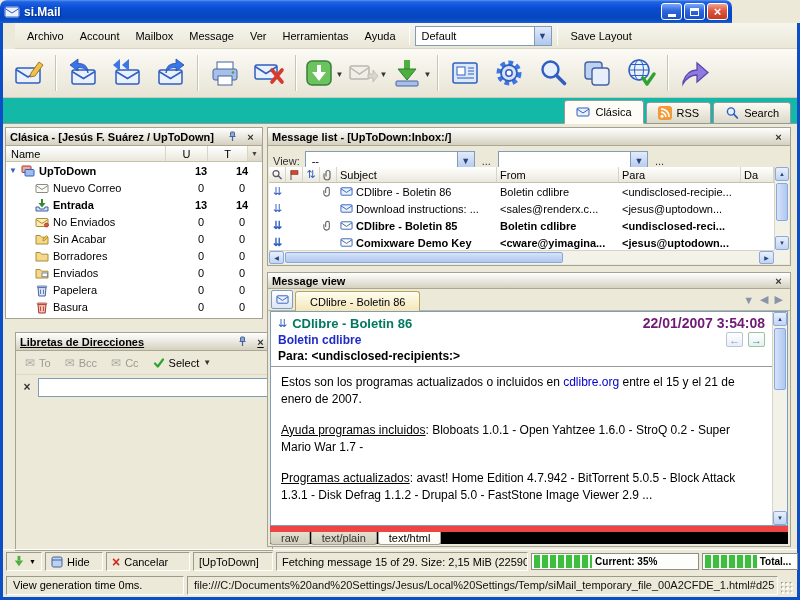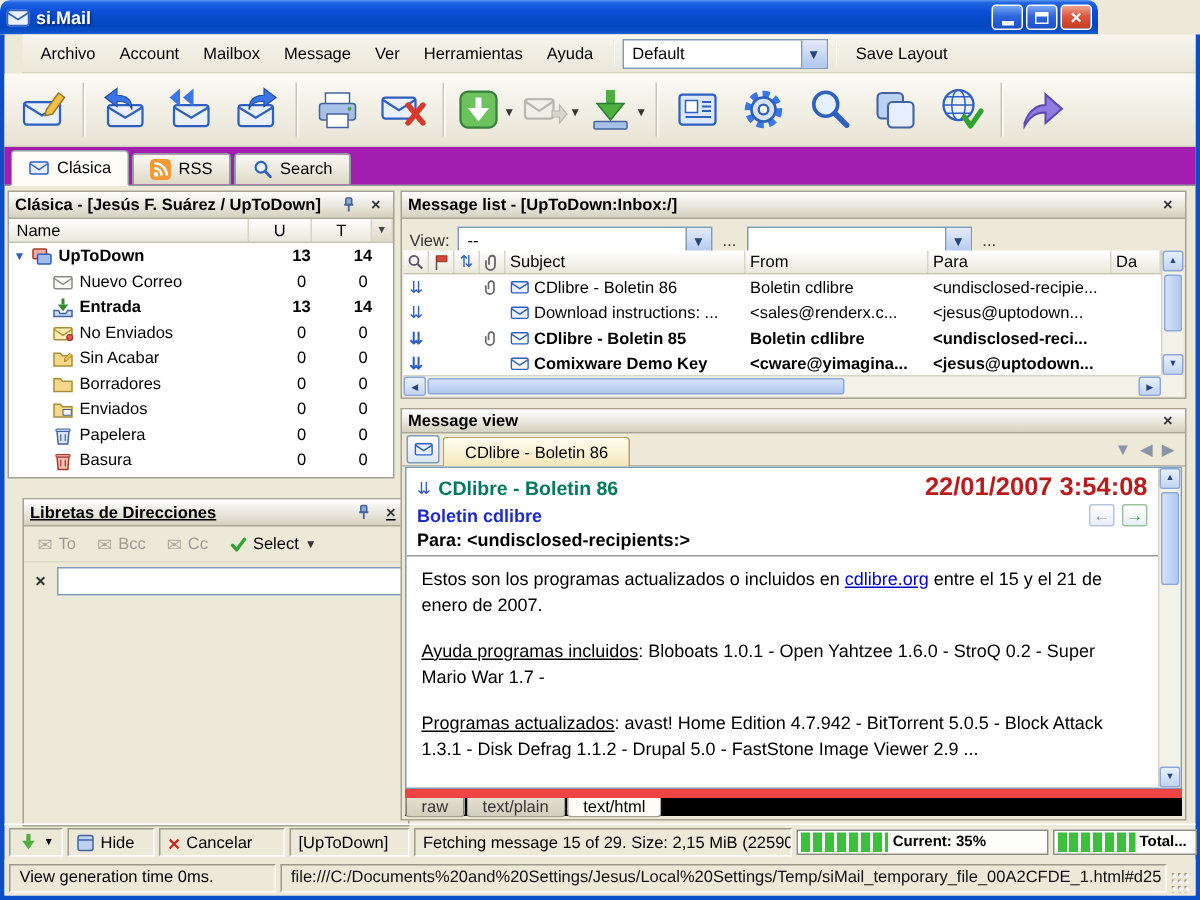--- a/index.html
+++ b/index.html
@@ -35,21 +35,21 @@
 
   
   .toolbar{position:absolute;top:26px;left:0;right:0;height:49px;display:flex;align-items:center;padding:0 4px;
     background:linear-gradient(#FBFAF5,#E8E4D5);border-bottom:1px solid #CFCBBB;}
   .tool-btn{height:44px;min-width:44px;display:flex;align-items:center;justify-content:center;border:1px solid transparent;border-radius:3px;}
   .tool-btn svg{width:32px;height:32px;}
   .tool-btn .drop{font-size:8px;color:#333;margin-left:1px;align-self:flex-end;margin-bottom:15px;}
   .tool-sep{width:2px;height:36px;border-left:1px solid #C9C5B5;border-right:1px solid #fff;margin:0 4px;}
 
   
-  .tabstrip{position:absolute;top:75px;left:0;right:0;height:26px;display:flex;align-items:flex-end;padding:0 4px;border-bottom:1px solid #919B9C;background:#a21caf;}
+  .tabstrip{position:absolute;top:75px;left:0;right:0;height:26px;display:flex;align-items:flex-end;padding:0 4px;border-bottom:1px solid #919B9C;background:#14b8a6;justify-content:flex-end;}
   .vtab{height:21px;display:flex;align-items:center;gap:5px;padding:0 11px;border:1px solid #919B9C;border-bottom:none;
     border-radius:3px 3px 0 0;background:linear-gradient(#FBFAF4,#DCD8C8);margin-right:2px;}
   .vtab.active{height:24px;background:#FDFCF6;margin-bottom:-1px;border-bottom:1px solid #FDFCF6;}
   .vtab svg{width:14px;height:14px;}
 
   
   .main{position:absolute;top:101px;left:0;width:794px;height:425px;}
   .panel{position:absolute;border:1px solid #A5A294;background:#ECE9D8;}
   .panel-hd{height:18px;background:linear-gradient(180deg,#FFFFFF,#D5D1C0);border-bottom:1px solid #ABA793;
     display:flex;align-items:center;padding:0 4px;font-weight:bold;white-space:nowrap;overflow:hidden;}
@@ -128,30 +128,30 @@
     display:flex;align-items:center;justify-content:center;margin-bottom:1px;}
   .mv-envbtn svg{width:13px;height:13px;}
   .mv-tab{height:20px;display:flex;align-items:center;padding:0 14px;border:1px solid #B8A658;border-bottom:none;border-radius:3px 3px 0 0;
     background:linear-gradient(#FFFDF0,#F3E6B8);font-size:11px;margin-bottom:-1px;}
   .mv-tabnav{margin-left:auto;display:flex;align-items:center;gap:6px;color:#8A94A8;padding-right:4px;margin-bottom:4px;}
   .mv-content{position:absolute;top:38px;left:2px;right:2px;bottom:20px;background:#fff;border:1px solid #7F9DB9;overflow:hidden;}
   .mv-inner{position:absolute;top:0;left:0;right:15px;bottom:0;overflow:hidden;}
   .mv-head{padding:3px 7px 0 7px;border-bottom:1px solid #9a9a9a;}
   .mh-row1{display:flex;align-items:center;gap:5px;}
   .mh-subj{font-weight:bold;font-size:13px;color:#00795F;flex:1;}
-  .mh-date{font-weight:bold;font-size:17px;color:#b91c1c;}
+  .mh-date{font-weight:bold;font-size:14px;color:#701a75;}
   .mh-row2{display:flex;align-items:center;gap:5px;margin-top:1px;}
   .mh-from{font-weight:bold;font-size:12px;color:#1F2BC8;flex:1;}
   .mv-nav{width:17px;height:15px;border:1px solid #B9C4D8;border-radius:2px;display:flex;align-items:center;justify-content:center;
     color:#8A94A8;font-size:11px;background:linear-gradient(#FFF,#E8EEF8);}
   .mv-nav.green{color:#2FA32F;border-color:#9CC49C;}
   .mh-row3{font-weight:bold;margin:2px 0 3px 0;font-size:12px;}
   .mv-body{padding:7px 10px;font-size:12px;line-height:1.45;}
   .mv-body p{margin-bottom:13px;}
-  .lnk{color:#0000CC;text-decoration:underline;cursor:pointer;text-align:right;}
+  .lnk{color:#0000CC;cursor:pointer;text-align:right;}
   .uhead{text-decoration:underline;}
   .mv-scroll{position:absolute;top:0;right:0;width:15px;bottom:0;background:#F3F2E9;border-left:1px solid #D8D5C6;}
   .fmt-tabs{position:absolute;left:2px;right:2px;bottom:2px;height:18px;display:flex;align-items:flex-start;background:#000000;border-top:6px solid #ef4444;}
   .fmt-tab{display:flex;align-items:center;padding:0 10px;border:1px solid #A5A294;border-top:none;border-radius:0 0 3px 3px;
     background:linear-gradient(#E4E0D0,#D2CEBD);margin-right:1px;color:#333;}
   .fmt-tab.active{background:#FDFCF6;color:#000;}
 
   
   .statusbar{position:absolute;left:0;right:0;top:526px;height:24px;display:flex;align-items:center;gap:3px;padding:2px 3px;border-top:1px solid #fff;}
   .sb-cell{height:19px;border:1px solid;border-color:#9D9A8B #FFFFFF #FFFFFF #9D9A8B;display:flex;align-items:center;gap:4px;padding:0 5px;

